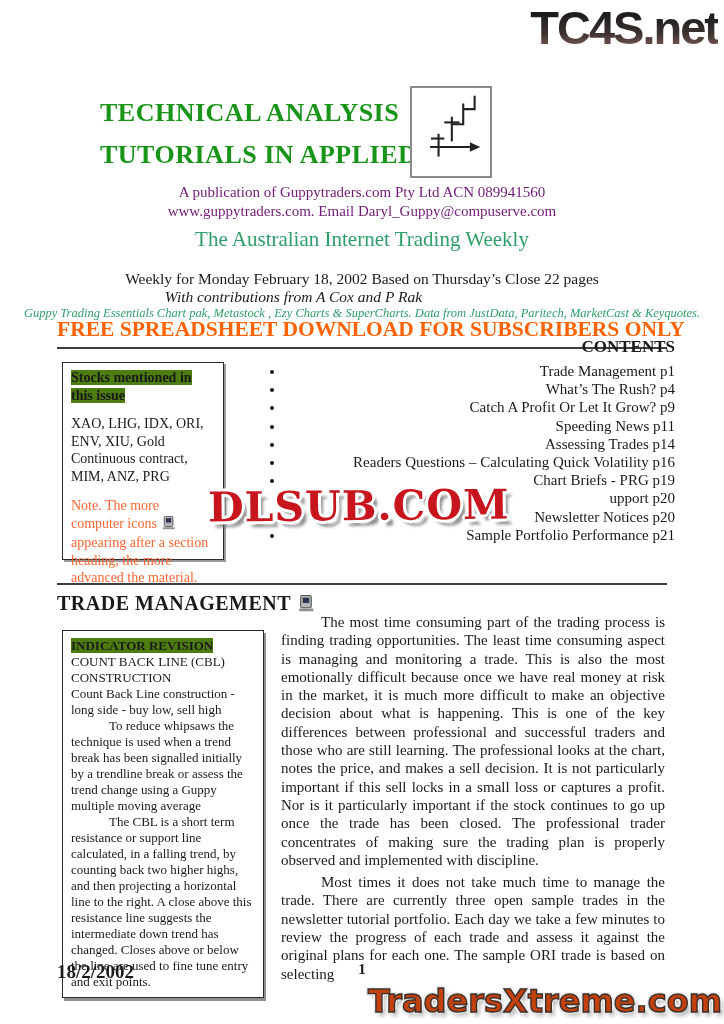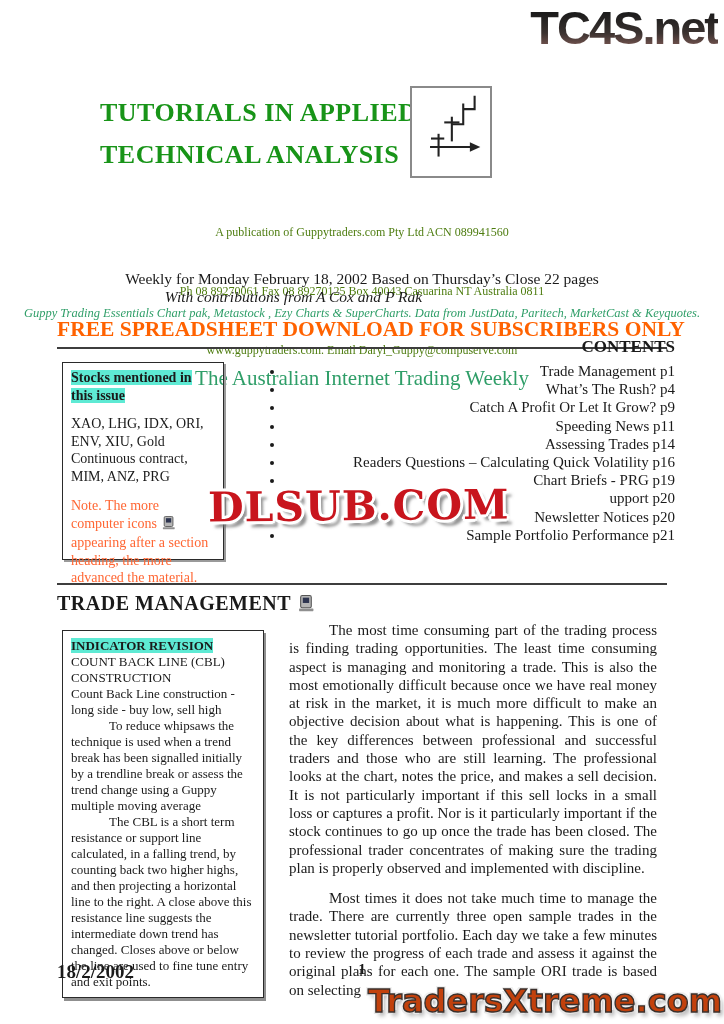--- a/index.html
+++ b/index.html
@@ -21,41 +21,41 @@
   .title-block { position:absolute; left:100px; top:92px; width:310px; }
   .title-line {
     font-size:26px; font-weight:bold; color:#189418; line-height:42px;
     letter-spacing:0.5px; white-space:nowrap;
   }
   .logo-box {
     position:absolute; left:410px; top:86px; width:78px; height:88px;
     border:2px solid #8a8a8a; background:#fff;
   }
   .pub-block { position:absolute; left:0; top:183px; width:724px; text-align:center; }
-  .pub-line  { font-size:12px; line-height:19px; color:#4d7c0f;margin-top:40px; }
+  .pub-line  { font-size:15px; line-height:19px; color:#701a75; }
   .tagline   { font-size:21px; color:#2f9e68; margin-top:6px; }
 
   .date-line { position:absolute; left:0; top:270px; width:724px; text-align:center; font-size:15.5px; }
   .contrib-line { position:absolute; left:0; top:288px; width:587px; text-align:center; font-size:15.5px; font-style:italic; }
   .tools-line { position:absolute; left:0; top:306px; width:724px; text-align:center; font-size:12.5px; font-style:italic; color:#2f9e68; }
   .banner {
     position:absolute; left:57px; top:317px; width:620px;
     font-size:21.5px; font-weight:bold; color:#ff6200; white-space:nowrap;
   }
   .rule { position:absolute; left:57px; width:610px; height:0; border-top:2px solid #3d3d3d; }
   .rule-1 { top:347px; }
   .rule-2 { top:583px; }
 
   
   .stocks-box {
     position:absolute; left:62px; top:362px; width:144px; height:184px;
     border:1px solid #2a2a2a; box-shadow:2px 2px 0 #9a9a9a;
     padding:6px 8px; font-size:14px; line-height:17.5px;
   }
-  .hl-green { background:#5eead4; font-weight:bold; }
+  .hl-green { background:#4d7c0f; font-weight:bold; }
   .stocks-list { margin-top:11px; }
   .stocks-note { margin-top:12px; color:#ff6633; }
   .pc-icon { display:inline-block; vertical-align:-2px; margin:0 2px; }
 
   
   .contents { position:absolute; left:235px; top:337px; width:440px;text-align:right; }
   .contents-heading { font-size:17px; font-weight:bold; }
   .contents ul { margin:5px 0 0 0; padding-left:50px; font-size:15px; line-height:18.2px; }
   .contents li { margin:0; }
   .contents li.obscured { list-style:none; padding-left:236px; }
@@ -81,21 +81,21 @@
     position:absolute; left:62px; top:630px; width:184px;
     border:1px solid #2a2a2a; box-shadow:2px 3px 0 #8f8f8f;
     padding:7px 8px; font-size:13px; line-height:16px;
   }
   .ind-sub { font-weight:normal; }
   .ind-para { text-indent:38px; margin:0; }
   .body-col {
     position:absolute; left:277px; top:609px; width:392px;
     font-size:15px; line-height:18.3px; text-align:justify;
   }
-  .body-col p { margin:12px; text-indent:40px; }
+  .body-col p { margin:4px; text-indent:40px; }
 
   
   .footer-date { position:absolute; left:57px; top:961px; font-size:19px; font-weight:bold; }
   .footer-page { position:absolute; left:0; top:961px; width:724px; text-align:center; font-size:15px; font-weight:bold; }
   .tx {
     position:absolute; right:2px; top:982px;
     font-family:"DejaVu Sans", sans-serif; font-weight:bold;
     font-size:32px; color:#c2410c; letter-spacing:0px;
     -webkit-text-stroke:1.4px #3a302c;
     text-shadow:-2px -2px 0 #efefef, 2px -2px 0 #efefef, -2px 2px 0 #e8e8e8, 3px 4px 4px #b5b5b5;
@@ -103,22 +103,22 @@
   }
 </style>
 </head>
 <body>
 
 <div class="page">
 
   <div class="tc4s">TC4S.net</div>
 
   <div class="title-block">
+    <div class="title-line">TECHNICAL ANALYSIS</div>
     <div class="title-line">TUTORIALS IN APPLIED</div>
-    <div class="title-line">TECHNICAL ANALYSIS</div>
   </div>
 
   <div class="logo-box">
     <span>
       <svg width="74" height="84" viewBox="0 0 78 88">
         <g stroke="#222" stroke-width="2.2" fill="none">
           <path d="M66 8 V22 H54"></path>
           <path d="M54 16 V38 H42"></path>
           <path d="M42 30 V56"></path>
           <path d="M34 36 H50"></path>
@@ -126,21 +126,20 @@
           <path d="M20 53 H34"></path>
           <path d="M19 62 H62"></path>
         </g>
         <polygon points="61,57 72,62 61,67" fill="#222"></polygon>
       </svg>
     </span>
   </div>
 
   <div class="pub-block">
     <div class="pub-line">A publication of Guppytraders.com Pty Ltd ACN 089941560</div>
-    <div class="pub-line">Ph 08 89270061  Fax 08 89270125  Box 40043 Casuarina NT Australia  0811</div>
     <div class="pub-line">www.guppytraders.com.   Email  Daryl_Guppy@compuserve.com</div>
     <div class="tagline">The Australian Internet Trading Weekly</div>
   </div>
 
   <div class="date-line">Weekly for Monday February 18, 2002 Based on Thursday’s Close 22 pages</div>
   <div class="contrib-line">With contributions from   A Cox  and P Rak</div>
   <div class="tools-line">Guppy Trading Essentials Chart pak, Metastock , Ezy Charts &amp; SuperCharts. Data from JustData, Paritech, MarketCast &amp; Keyquotes.</div>
   <div class="banner">FREE SPREADSHEET DOWNLOAD FOR SUBSCRIBERS ONLY</div>
 
   <div class="rule rule-1"></div>

